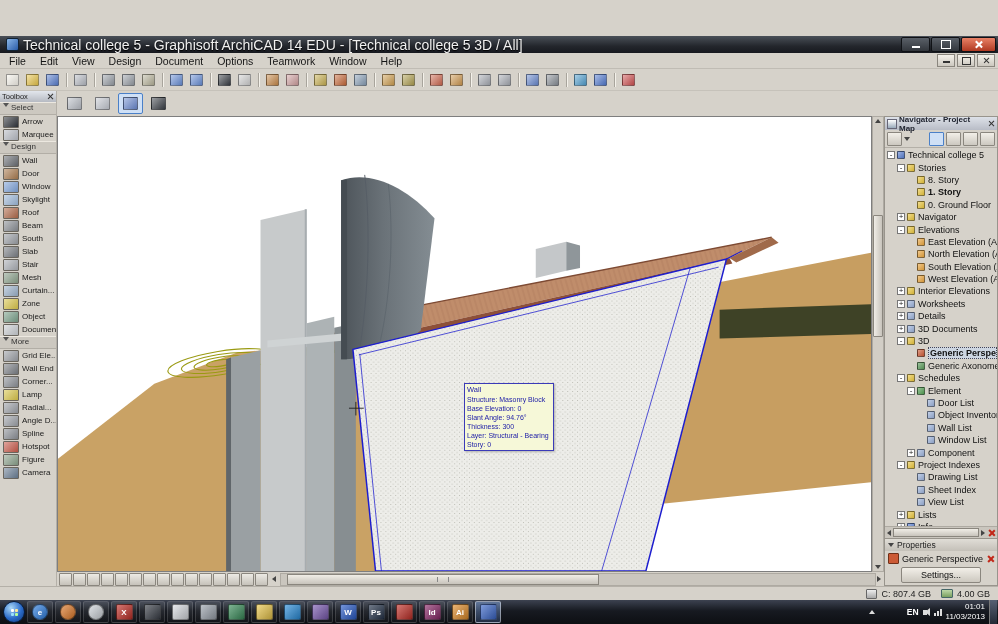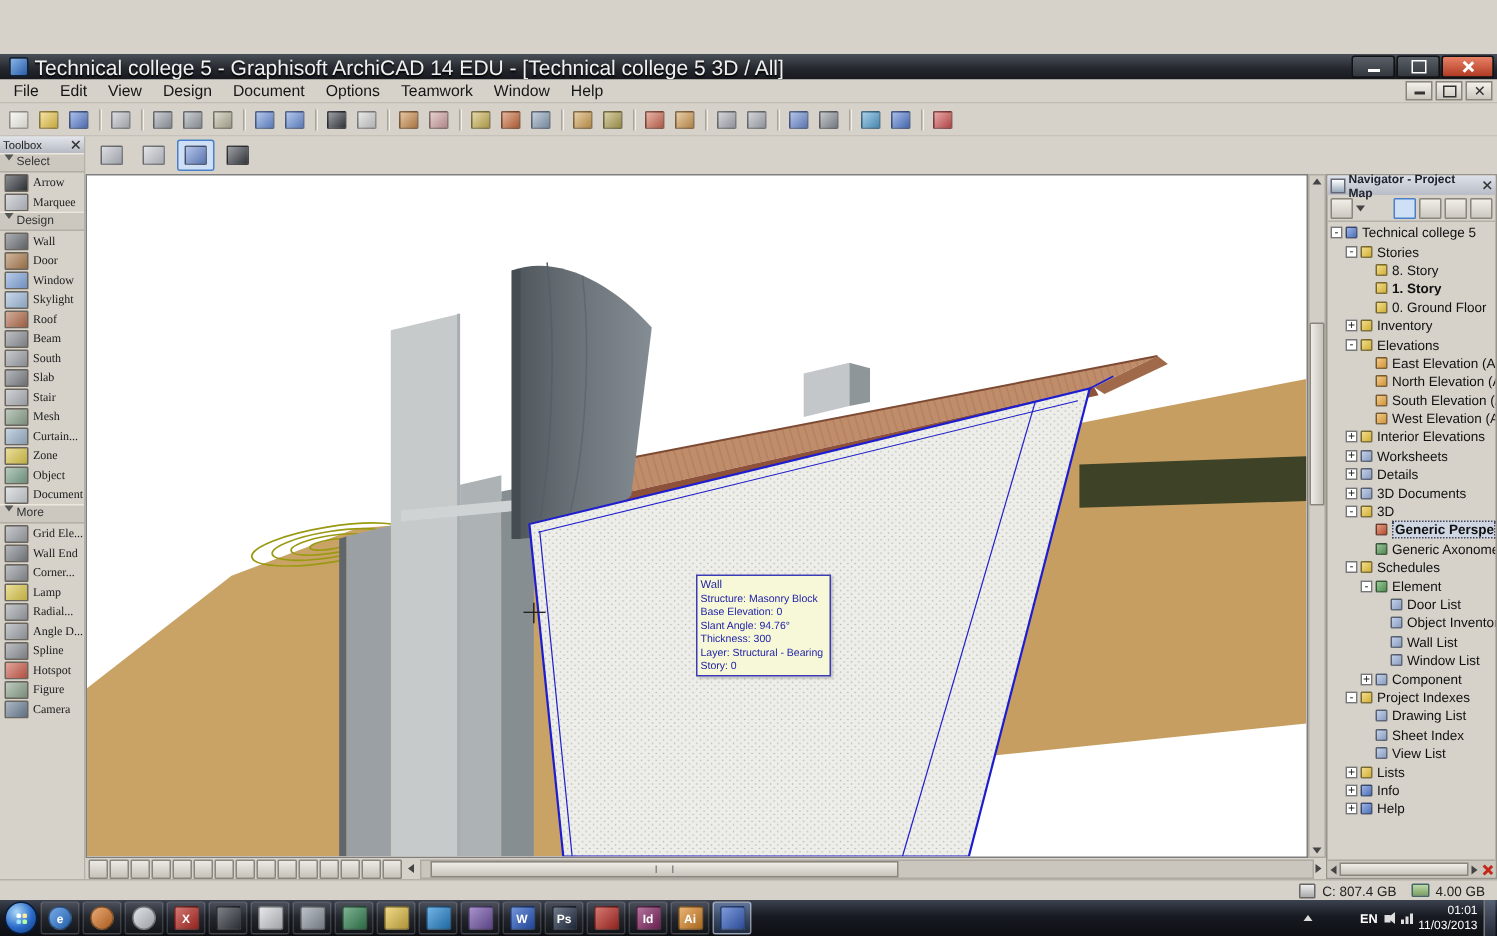--- a/index.html
+++ b/index.html
@@ -44,21 +44,21 @@
   .main{flex:1;display:flex;min-height:0;}
 
   
   .toolbox{width:56px;background:#d6d2ca;border-right:1px solid #b4b0a8;display:flex;flex-direction:column;flex:none;}
   .toolbox-header{height:11px;background:linear-gradient(#e2e6ec,#b6bac2);display:flex;align-items:center;font-size:7.5px;padding:0 2px;color:#222;flex:none;}
   .tbx-close{margin-left:auto;width:7px;height:7px;position:relative;}
   .tbx-close::before,.tbx-close::after{content:"";position:absolute;left:3px;top:0;width:1.2px;height:7px;background:#333;}
   .tbx-close::before{transform:rotate(45deg);} .tbx-close::after{transform:rotate(-45deg);}
   .tbx-section-h{height:11px;display:flex;background:#ccc8c0;border-top:1px solid #ece8e0;border-bottom:1px solid #b2aea6;padding-left:3px;font-size:8px;color:#333;flex:none;gap:2px;}
   .tbx-arrow{width:0;height:0;border-left:3px solid transparent;border-right:3px solid transparent;border-top:4px solid #555;flex:none;}
-  .tbx-item{height:13px;display:flex;align-items:center;gap:3px;padding-left:3px;color:#1a1a1a;font-size:8px;flex:none;white-space:nowrap;overflow:hidden;font-family:Liberation Serif, serif;}
+  .tbx-item{height:13px;display:flex;align-items:center;gap:3px;padding-left:3px;color:#1a1a1a;font-size:8px;flex:none;white-space:nowrap;overflow:hidden;}
   .tbx-icon{width:14px;height:10px;border:1px solid #6a665e;border-radius:1px;flex:none;}
   .tbx-fill{flex:1;}
 
   
   .center{flex:1;display:flex;flex-direction:column;min-width:0;}
   .canvas-wrap{flex:1;display:flex;min-height:0;}
   .canvas{flex:1;position:relative;background:#fff;border:1px solid #7e7e7e;overflow:hidden;}
   .canvas svg{position:absolute;inset:0;width:100%;height:100%;}
   .vscroll{width:10px;background:#d2cec6;border:1px solid #aeaaa2;display:flex;flex-direction:column;align-items:center;flex:none;}
   .sarrow{width:0;height:0;margin:2px 0;}
@@ -585,21 +585,21 @@
               <span class="tlabel">1. Story</span>
             </div>
             <div class="tree-row" style="padding-left: 22px;">
               <span class="exp-sp"></span>
               <span class="ticon" style="background: linear-gradient(135deg, rgba(255, 255, 255, 0.4), rgba(0, 0, 0, 0.1)), rgb(233, 197, 62);"></span>
               <span class="tlabel">0. Ground Floor</span>
             </div>
             <div class="tree-row" style="padding-left: 12px;">
               <span class="exp">+</span>
               <span class="ticon" style="background: linear-gradient(135deg, rgba(255, 255, 255, 0.4), rgba(0, 0, 0, 0.1)), rgb(233, 197, 62);"></span>
-              <span class="tlabel">Inventory</span>
+              <span class="tlabel">Navigator</span>
             </div>
             <div class="tree-row" style="padding-left: 12px;">
               <span class="exp">-</span>
               <span class="ticon" style="background: linear-gradient(135deg, rgba(255, 255, 255, 0.4), rgba(0, 0, 0, 0.1)), rgb(233, 197, 62);"></span>
               <span class="tlabel">Elevations</span>
             </div>
             <div class="tree-row" style="padding-left: 22px;">
               <span class="exp-sp"></span>
               <span class="ticon" style="background: linear-gradient(135deg, rgba(255, 255, 255, 0.4), rgba(0, 0, 0, 0.1)), rgb(233, 165, 62);"></span>
               <span class="tlabel">East Elevation (Auto-rebui</span>
@@ -726,20 +726,32 @@
             </div>
           </div>
         <div class="nav-hscroll">
           <span class="sarrow left"></span>
           <div class="nav-hthumb"></div>
           <span class="sarrow right"></span>
           <span class="redx"></span>
         </div>
       </div>
 
+      <div class="properties">
+        <div class="prop-header">
+          <span class="prop-arrow"></span>
+          <span>Properties</span>
+        </div>
+        <div class="prop-row">
+          <span class="prop-icon"></span>
+          <span class="prop-label">Generic Perspective</span>
+          <span class="redx"></span>
+        </div>
+        <div class="settings-btn">Settings...</div>
+      </div>
     </div>
   </div>
 
   <div class="statusbar">
     <span class="disk-icon"></span>
     <span>C: 807.4 GB</span>
     <span class="mem-icon"></span>
     <span>4.00 GB</span>
   </div>
 

